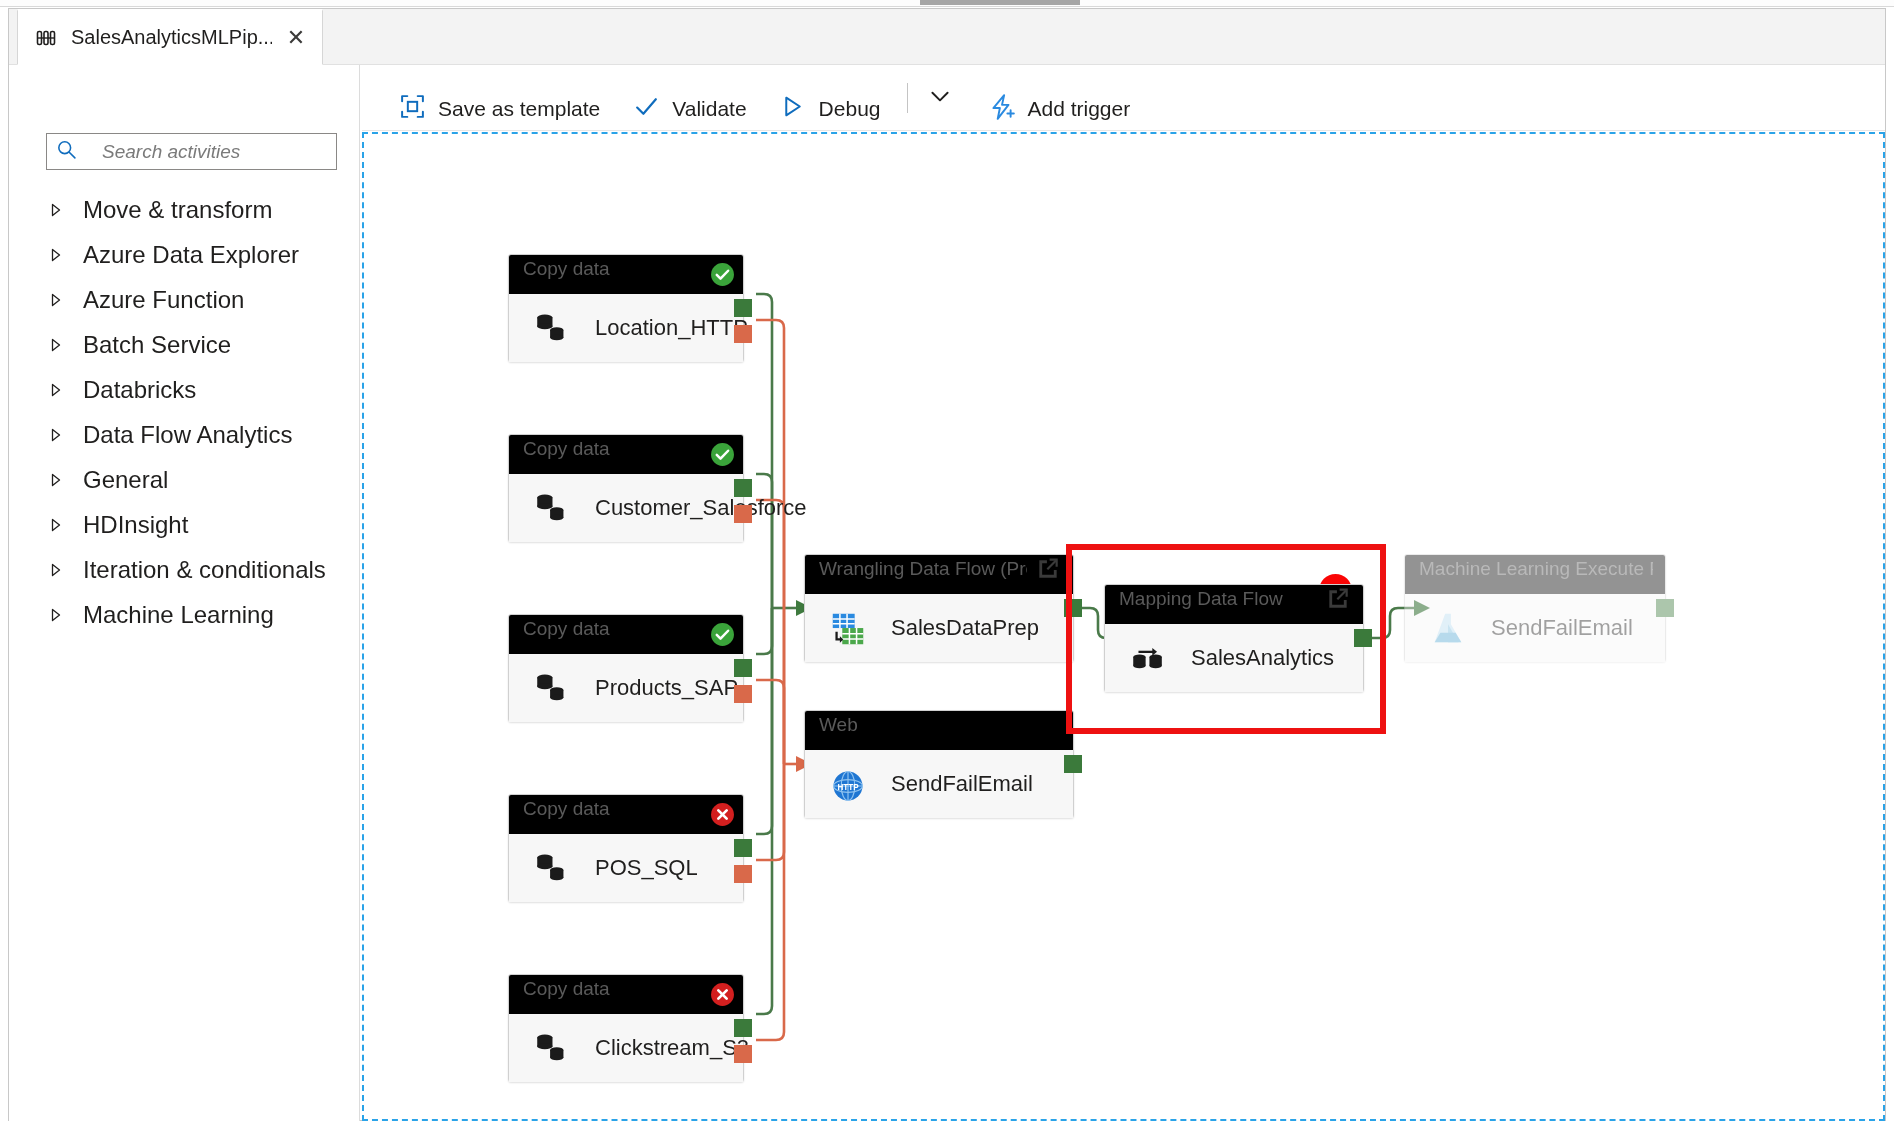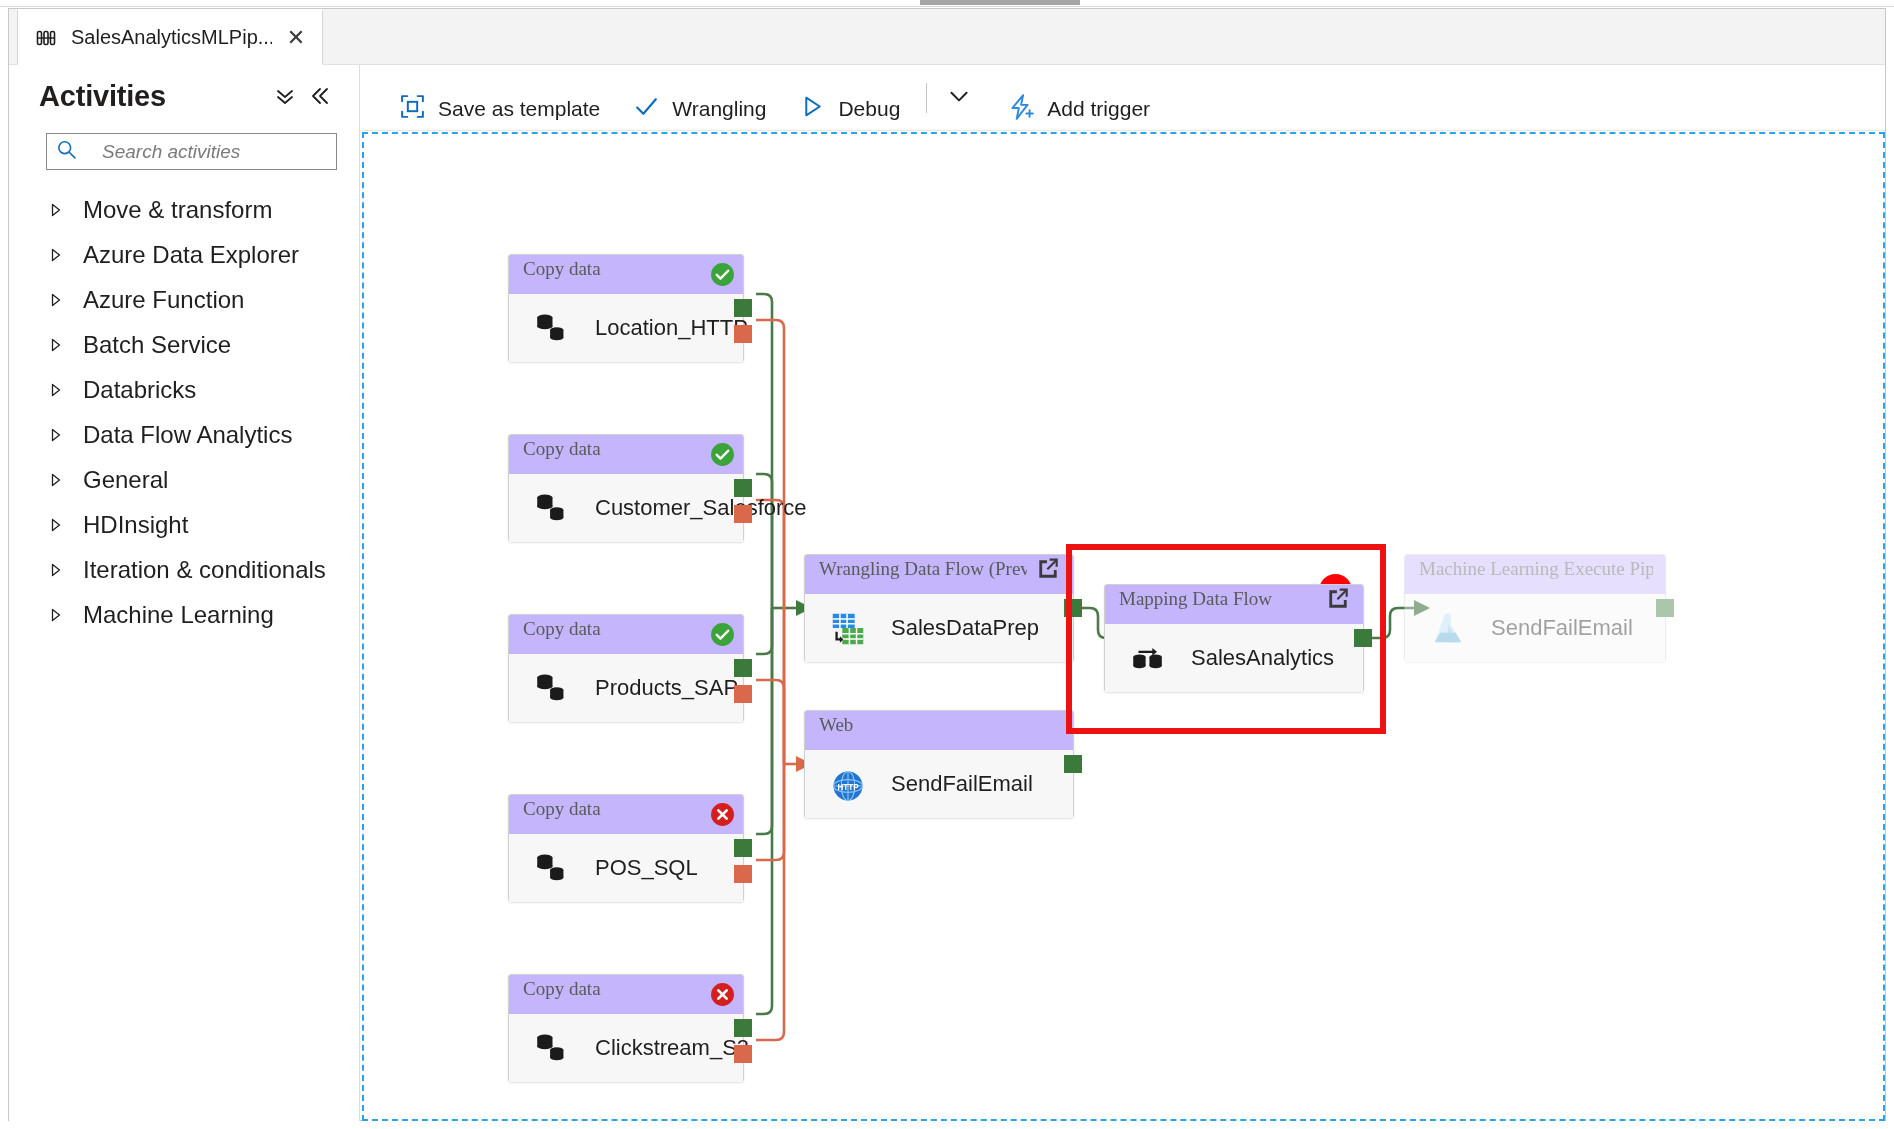--- a/index.html
+++ b/index.html
@@ -128,24 +128,24 @@
 
   
   .node {
     position: absolute;
     background: #f7f7f7;
     border: 1px solid #d0d0d0;
     border-radius: 3px;
     box-shadow: 0 1px 2px rgba(0,0,0,.13);
   }
   .node-head {
-    height: 39px; background: #c4b5fd;
+    height: 39px; background: #000000;
     display: flex; align-items: center;
     padding: 0 12px 12px 14px; gap: 8px;
-    border-top-left-radius: 2px; border-top-right-radius: 2px; font-family: Liberation Serif, serif;
+    border-top-left-radius: 2px; border-top-right-radius: 2px;
   }
   .node-head-title {
     font-size: 19px; color: #5a5a5a; flex: 1 1 auto;
     white-space: nowrap; overflow: hidden;
   }
   .node-body {
     height: 68px; display: flex; align-items: center;
     padding-left: 22px; gap: 22px; background: #f7f7f7;
   }
   .node-ico { width: 42px; height: 42px; flex: 0 0 auto; display: flex; align-items: flex-end; justify-content: center; }
@@ -196,37 +196,20 @@
           <path d="M1.5 10h17.5" stroke="#201f1e" stroke-width="1.4"></path>
         </svg>
       </span>
       <span class="tab-title">SalesAnalyticsMLPip...</span>
       <span class="tab-close">✕</span>
     </div>
   </div>
 
   <div class="panel">
 
-    <div class="panel-head">
-      <span class="panel-title">Activities</span>
-
-      <span class="panel-head-btn">
-        <svg viewBox="0 0 24 24" width="24" height="24">
-          <path d="M5 7l7 6 7-6" fill="none" stroke="#201f1e" stroke-width="1.8" stroke-linecap="round" stroke-linejoin="round"></path>
-          <path d="M5 13l7 6 7-6" fill="none" stroke="#201f1e" stroke-width="1.8" stroke-linecap="round" stroke-linejoin="round"></path>
-        </svg>
-      </span>
-
-      <span class="panel-head-btn">
-        <svg viewBox="0 0 24 24" width="24" height="24">
-          <path d="M13 5l-7 7 7 7" fill="none" stroke="#201f1e" stroke-width="1.8" stroke-linecap="round" stroke-linejoin="round"></path>
-          <path d="M20 5l-7 7 7 7" fill="none" stroke="#201f1e" stroke-width="1.8" stroke-linecap="round" stroke-linejoin="round"></path>
-        </svg>
-      </span>
-    </div>
 
     <div class="search-wrap">
       <span>
         <svg viewBox="0 0 20 20" width="21" height="21">
           <circle cx="8.3" cy="8.3" r="5.6" fill="none" stroke="#0f6cbd" stroke-width="1.5"></circle>
           <path d="M12.6 12.6L18 18" stroke="#0f6cbd" stroke-width="1.5" stroke-linecap="round"></path>
         </svg>
       </span>
       <input class="search-input" type="text" placeholder="Search activities" style="">
     </div>
@@ -326,21 +309,21 @@
       </span>
       <span>Save as template</span>
     </div>
 
     <div class="tb-btn">
       <span class="tb-ico">
         <svg viewBox="0 0 26 26" width="27" height="27">
           <path d="M4 14l6 6L22 6" fill="none" stroke="#0f6cbd" stroke-width="2.1" stroke-linecap="round" stroke-linejoin="round"></path>
         </svg>
       </span>
-      <span>Wrangling</span>
+      <span>Validate</span>
     </div>
 
     <div class="tb-btn">
       <span class="tb-ico">
         <svg viewBox="0 0 26 26" width="27" height="27">
           <path d="M7 4.5l13 8.5-13 8.5z" fill="none" stroke="#0f6cbd" stroke-width="1.9" stroke-linejoin="round"></path>
         </svg>
       </span>
       <span>Debug</span>
     </div>

